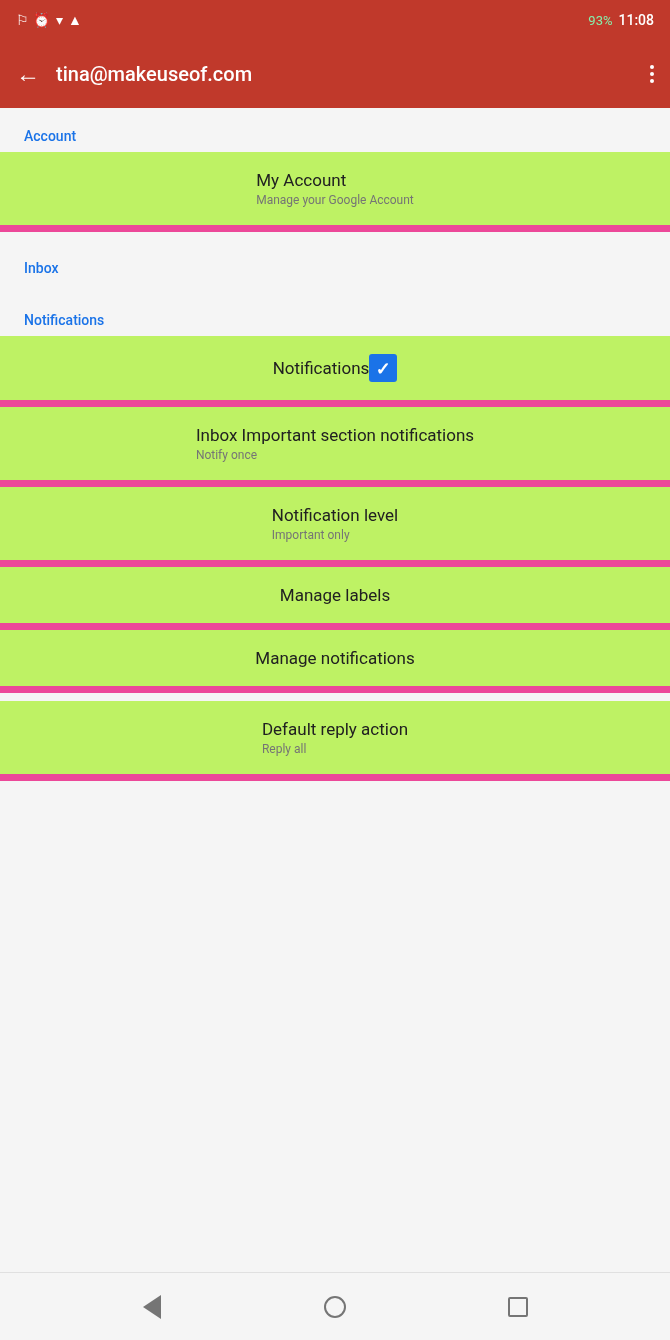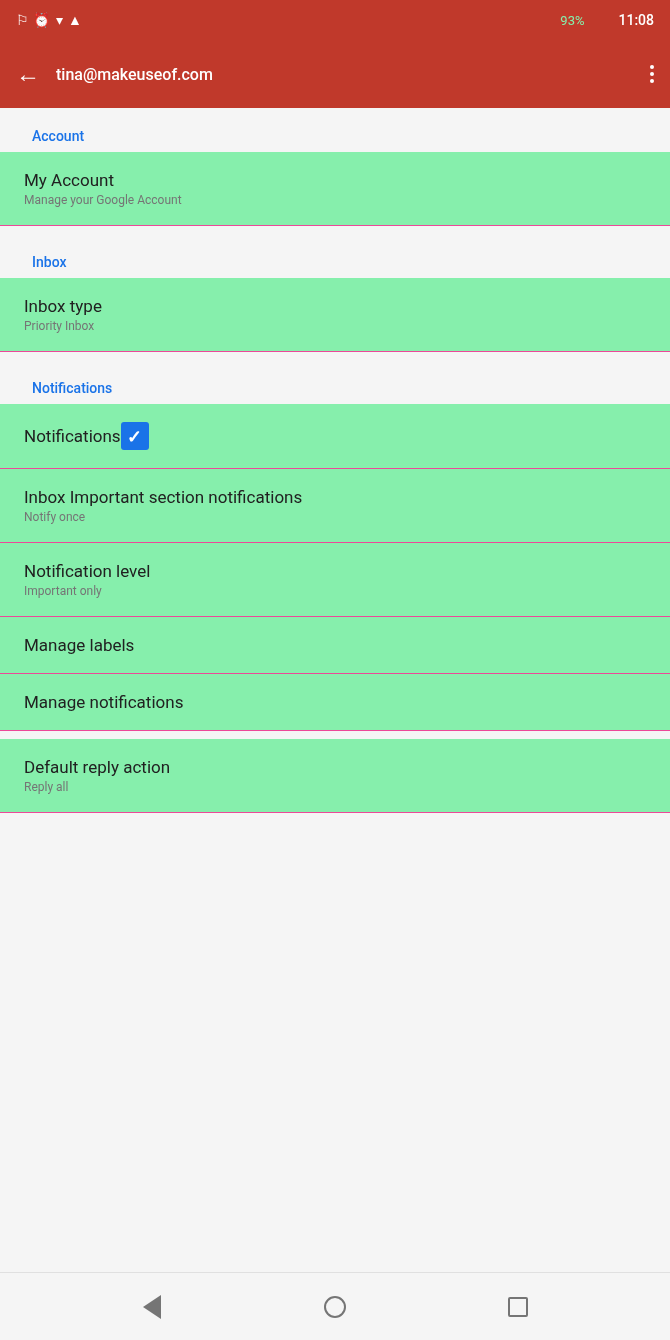--- a/index.html
+++ b/index.html
@@ -31,39 +31,38 @@
       flex: 1;
     }
     .status-icon {
       font-size: 14px;
       color: white;
     }
     .status-time {
       color: white;
       font-size: 14px;
       font-weight: 500;
-      margin-left: 28px;
     }
     .status-battery {
       color: #86efac;
       font-size: 13px;
     }
 
     
     .app-bar {
       background: #c0392b;
       height: 68px;
       display: flex;
       align-items: center;
       padding: 0 16px;
       gap: 16px;
     }
     .app-bar-title {
       color: white;
-      font-size: 16px;
+      font-size: 20px;
       font-weight: 500;
       flex: 1;
     }
     .back-btn {
       color: white;
       font-size: 24px;
       cursor: pointer;
       line-height: 1;
     }
     .more-btn {
@@ -83,34 +82,34 @@
       background: white;
     }
 
     
     .content {
       flex: 1;
       background: #f5f5f5;
     }
 
     .section-header {
-      padding: 20px 24px 8px 32px;
+      padding: 20px 24px 8px 24px;
       font-size: 14px;
       font-weight: 500;
       color: #1a73e8;
       background: #f5f5f5;
     }
 
     .settings-item {
-      background: #86efac;
+      background: #bef264;
       padding: 18px 24px;
-      border-bottom: 1px solid #ec4899;
-      display: flex;
-      align-items: center;
-      justify-content: flex-start;
+      border-bottom: 7px solid #ec4899;
+      display: flex;
+      align-items: center;
+      justify-content: center;
       cursor: pointer;
     }
     .settings-item:first-of-type {
       border-top: none;
     }
 
     .settings-item-text {
       display: flex;
       flex-direction: column;
       gap: 3px;
@@ -213,26 +212,20 @@
 <div class="content" id="settings-content">
 <div class="section-header">Account</div>
     <div class="settings-item">
       <div class="settings-item-text">
         <span class="item-title">My Account</span>
         <span class="item-subtitle">Manage your Google Account</span>
       </div>
     </div>
     <div class="section-spacer"></div>
     <div class="section-header">Inbox</div>
-    <div class="settings-item">
-      <div class="settings-item-text">
-        <span class="item-title">Inbox type</span>
-        <span class="item-subtitle">Priority Inbox</span>
-      </div>
-    </div>
     <div class="section-spacer"></div>
     <div class="section-header">Notifications</div>
     <div class="settings-item">
       <div class="settings-item-text">
         <span class="item-title">Notifications</span>
       </div>
       <div class="checkbox-container">
         <span class="checkbox-check">✓</span>
       </div>
     </div>

